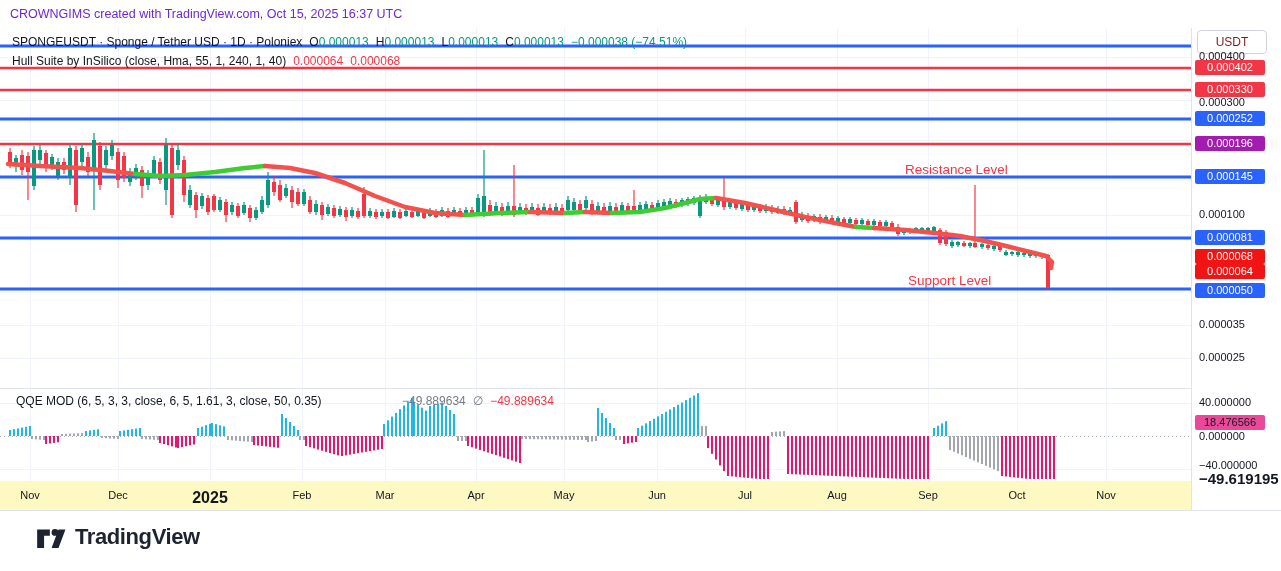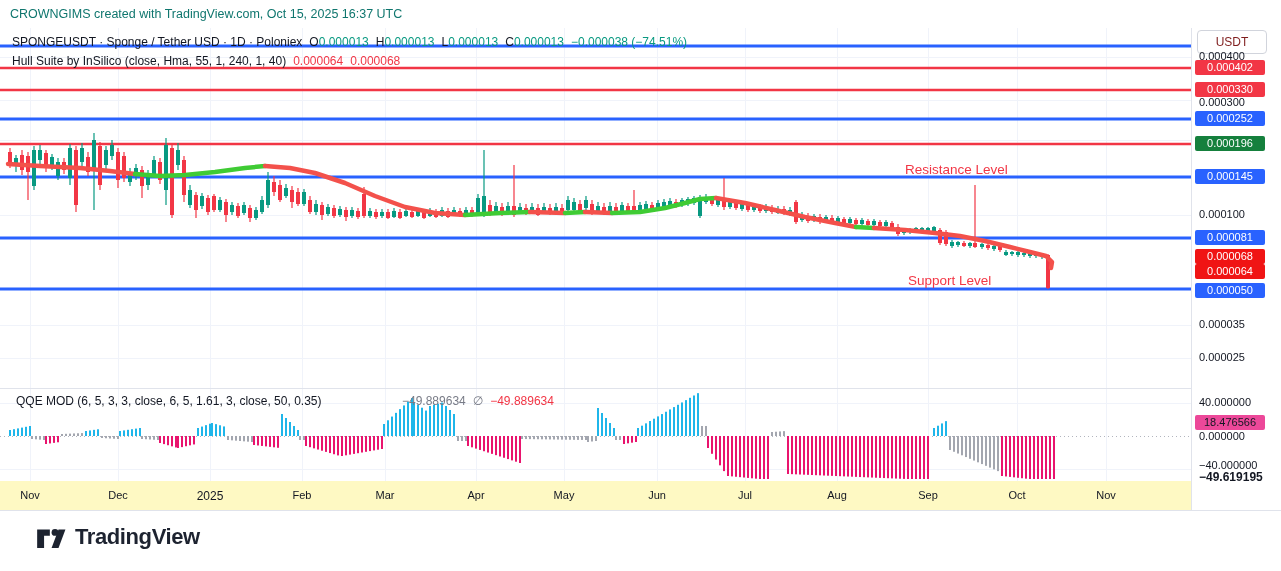--- a/index.html
+++ b/index.html
@@ -1,19 +1,19 @@
 <!DOCTYPE html>
 <html><head>
 <meta charset="utf-8">
 <style>
   html,body{margin:0;padding:0;background:#fff;}
   body{width:1281px;height:571px;position:relative;overflow:hidden;
        font-family:"Liberation Sans","DejaVu Sans",sans-serif;color:#131722;}
   .abs{position:absolute;}
-  #watermark{left:10px;top:7px;font-size:12.5px;color:#0f766e;z-index:5;white-space:nowrap;}
+  #watermark{left:10px;top:7px;font-size:12.5px;color:#6d28d9;z-index:5;white-space:nowrap;}
   #chart-svg{left:0;top:0;z-index:1;}
   .leg{font-size:12px;white-space:nowrap;z-index:5;}
   #legend-symbol{left:12px;top:35px;}
   #legend-hull{left:12px;top:54px;}
   #legend-qqe{left:16px;top:394px;}
   #legend-qqe-values{left:402px;top:394px;}
   .sp{margin-left:7px;}
   .val-up{color:#089981;}
   .val-red{color:#f23645;}
   .val-gray{color:#787b86;}
@@ -24,21 +24,21 @@
               border-left:1px solid #e0e3eb;z-index:6;}
   #currency-btn{position:absolute;left:5px;top:2px;width:68px;height:22px;line-height:22px;
               text-align:center;font-size:12px;color:#7f1d1d;border:1px solid #d1d4dc;
               border-radius:4px;background:#fff;}
   .plain-lbl{position:absolute;left:7px;font-size:11px;color:#131722;white-space:nowrap;}
   .badge{position:absolute;left:3px;width:64px;text-align:center;padding:1px 3px;
          border-radius:2px;color:#fff;font-size:11px;line-height:13px;}
   .badge.dark-text{color:#131722;}
   #time-axis{left:0;top:481px;width:1252px;height:29px;background:#fef9c3;z-index:3;}
   .month-lbl{position:absolute;top:8px;transform:translateX(-50%);font-size:11px;color:#131722;}
-  .month-lbl.bold{font-weight:normal;font-size:12px;}
+  .month-lbl.bold{font-weight:bold;font-size:16px;}
   #logo{left:36px;top:524px;display:flex;align-items:center;gap:9px;z-index:5;}
   #logo-text{font-size:22px;font-weight:700;color:#1d2330;letter-spacing:-0.4px;}
 </style>
 </head>
 <body>
 
 <div id="watermark" class="abs">CROWNGIMS created with TradingView.com, Oct 15, 2025 16:37 UTC</div>
 
 <svg id="chart-svg" class="abs" width="1281" height="571">
     <line x1="30.5" y1="28" x2="30.5" y2="481" stroke="#f0f3fa" stroke-width="1"></line>
@@ -727,25 +727,25 @@
 <div id="price-axis" class="abs">
   <div id="currency-btn">USDT</div>
 <div class="plain-lbl" style="top: 22px;">0.000400</div>
     <div class="plain-lbl" style="top: 68px;">0.000300</div>
     <div class="plain-lbl" style="top: 180px;">0.000100</div>
     <div class="plain-lbl" style="top: 290px;">0.000035</div>
     <div class="plain-lbl" style="top: 323px;">0.000025</div>
     <div class="plain-lbl" style="top: 368px;">40.000000</div>
     <div class="plain-lbl" style="top: 402px;">0.000000</div>
     <div class="plain-lbl" style="top: 431px;">−40.000000</div>
-    <div class="plain-lbl" style="top: 442px; font-weight: bold; font-size: 12px; background: rgb(255, 255, 255);">−49.619195</div>
+    <div class="plain-lbl" style="top: 442px; font-weight: bold; font-size: 15px; background: rgb(255, 255, 255);">−49.619195</div>
     <div class="badge" style="background: rgb(242, 54, 69); top: 32px;">0.000402</div>
     <div class="badge" style="background: rgb(242, 54, 69); top: 54px;">0.000330</div>
     <div class="badge" style="background: rgb(41, 98, 255); top: 83px;">0.000252</div>
-    <div class="badge" style="background: #15803d; top: 108px;">0.000196</div>
+    <div class="badge" style="background: #a21caf; top: 108px;">0.000196</div>
     <div class="badge" style="background: rgb(41, 98, 255); top: 141px;">0.000145</div>
     <div class="badge" style="background: rgb(41, 98, 255); top: 202px;">0.000081</div>
     <div class="badge" style="background: rgb(240, 20, 20); top: 221px;">0.000068</div>
     <div class="badge" style="background: rgb(240, 20, 20); top: 236px;">0.000064</div>
     <div class="badge" style="background: rgb(41, 98, 255); top: 255px;">0.000050</div>
     <div class="badge dark-text" style="background: #ec4899; top: 387px;">18.476566</div>
   </div>
 
 <div id="time-axis" class="abs">
     <div class="month-lbl" style="left: 30px;">Nov</div>

